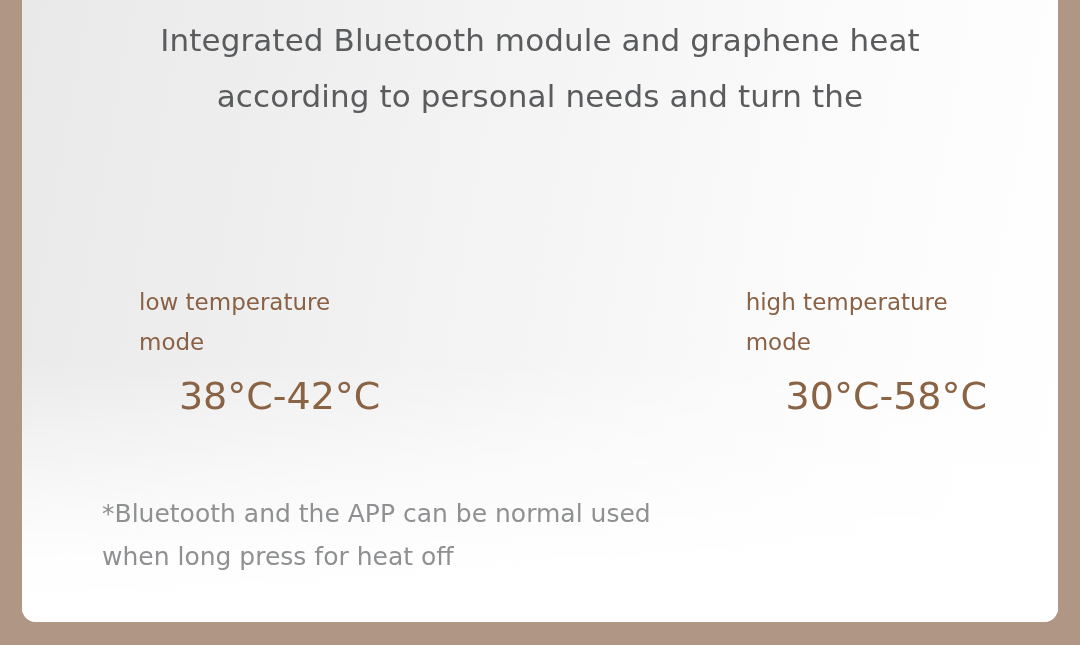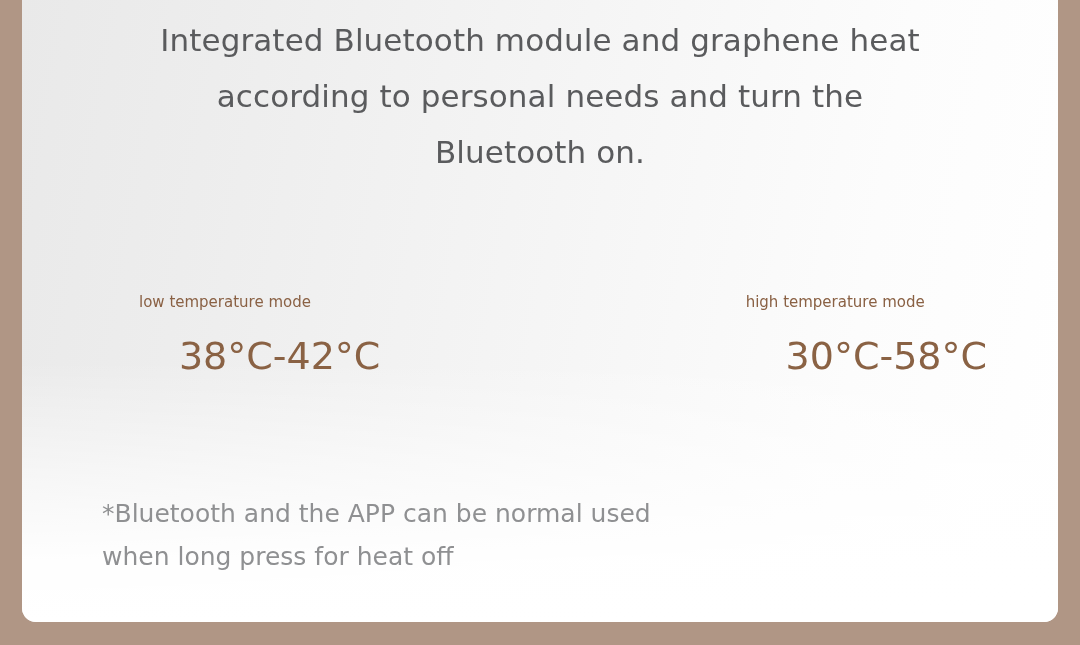--- a/index.html
+++ b/index.html
@@ -90,21 +90,21 @@
     display: flex;
     flex-direction: row;
   }
   .mode-col {
     width: 317px;
     box-sizing: border-box;
     padding-left: 22px;
   }
   .mode-label {
     color: #8a6144;
-    font-size: 15px;
+    font-size: 23px;
     line-height: 40px;
     font-weight: 400;
     max-width: 255px;
   }
   .mode-range {
     color: #8a6244;
     font-size: 38px;
     line-height: 56px;
     font-weight: 400;
     margin-top: 6px;
@@ -130,21 +130,20 @@
 </head>
 <body>
 
 <div class="page">
   <div class="card">
     <div class="card-inner">
 
       <div class="headline">
         <span class="headline-line">Integrated Bluetooth module and graphene heat</span>
         <span class="headline-line">according to personal needs and turn the</span>
-        <span class="headline-line">Bluetooth on.</span>
       </div>
 
       <div class="modes">
 
         <div class="mode-col">
           <div class="mode-label">low temperature mode</div>
           <div class="mode-range">38°C-42°C</div>
         </div>
 
         <div class="mode-col">

